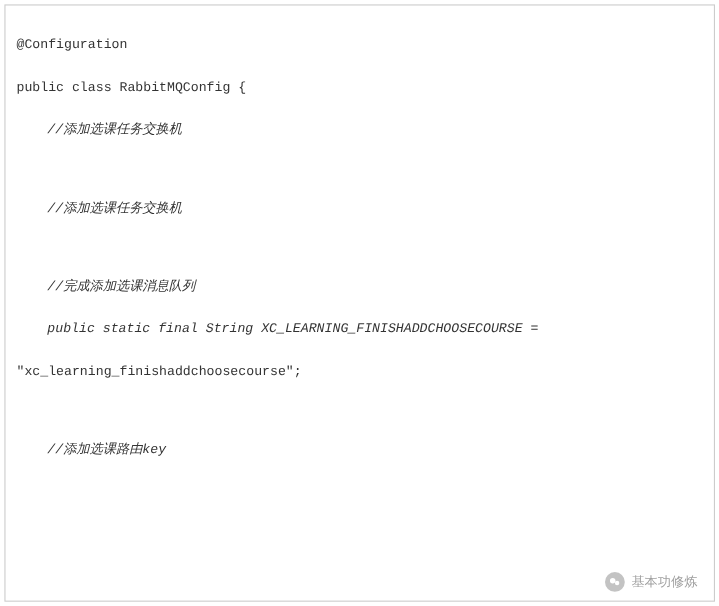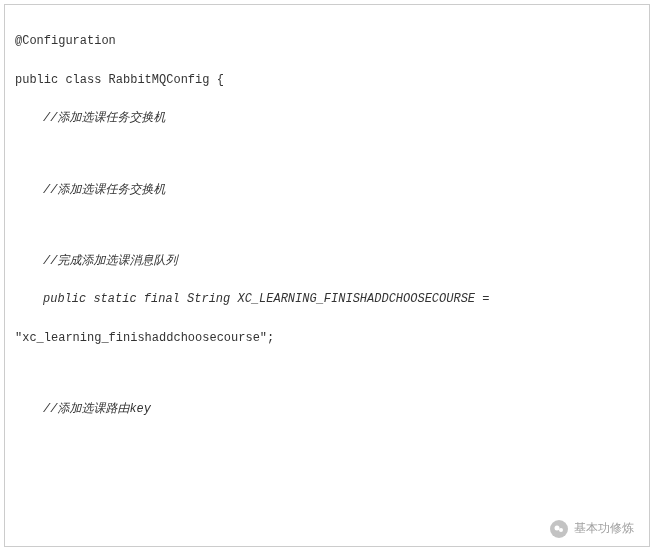--- a/index.html
+++ b/index.html
@@ -32,21 +32,21 @@
   .c  { color: #333; }
   .blank { height: 14px; }
   .watermark {
     position: absolute;
     right: 20px;
     bottom: 12px;
     display: flex;
     align-items: center;
     gap: 6px;
     opacity: 0.75;
-    font-family: Liberation Mono, monospace;
+    font-family: Liberation Sans, sans-serif;
     font-size: 12px;
     color: #808080;
   }
   .watermark .icn {
     width: 18px; height: 18px; border-radius: 50%;
     background: #b0b0b0;
     display: inline-flex; align-items: center; justify-content: center;
     color: #fff; font-size: 10px;
   }
 </style>

